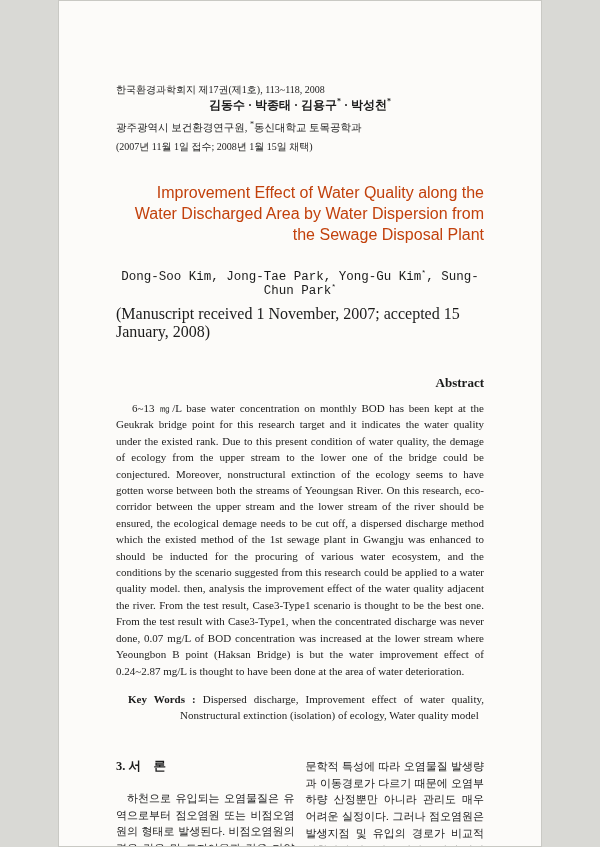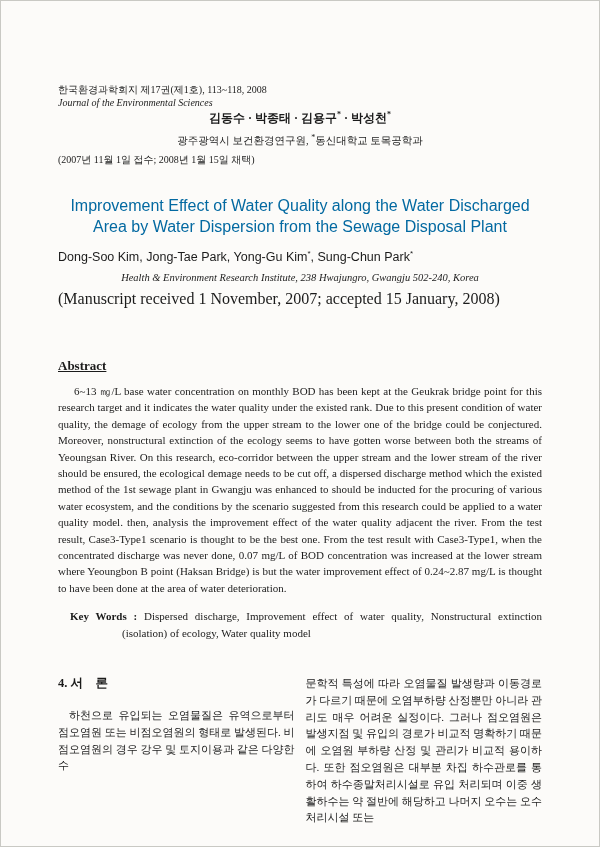--- a/index.html
+++ b/index.html
@@ -1,18 +1,18 @@
 <!DOCTYPE html>
 <html><head>
 <meta charset="utf-8">
 <style>
   html, body { margin: 0; padding: 0; background: #d9d9d5; }
   .page {
     position: relative;
-    width: 600px;
+    width: 484px;
     height: 847px;
     margin: 0 auto;
     background: #fcfbf9;
     border: 1px solid #c9c9c4;
     box-sizing: border-box;
     padding: 82px 57px 0 57px;
     color: #1b1b1b;
     font-family: "Liberation Serif", "DejaVu Serif", serif;
     overflow: hidden;
   }
@@ -26,41 +26,41 @@
     letter-spacing: 0.5px;
   }
   .authors-kr {
     margin-top: 1px;
     text-align: center;
     font-size: 12px;
     font-weight: bold;
   }
   .authors-kr .sep { margin: 0 3px; }
   sup.mark { font-size: 8px; vertical-align: super; line-height: 0; }
-  .affil-kr { margin-top: 7px; text-align: center; font-size: 10.5px; }
+  .affil-kr { margin-top: 7px; font-size: 10.5px; }
   .received-kr { margin-top: 5px; text-align: left; font-size: 10px; }
   .title-en {
     margin: 28px auto 0 auto;
     max-width: 505px;
     font-family: "Liberation Sans", "DejaVu Sans", sans-serif;
     font-size: 16px;
     font-weight: normal;
     line-height: 21px;
-    text-align: center;
-    color: #0369a1;
+    text-align: right;
+    color: #c2410c;
   }
   .authors-en {
-    margin-top: 13px;
-    text-align: left;
-    font-family: Liberation Sans, sans-serif;
+    margin-top: 25px;
+    text-align: center;
+    font-family: Liberation Mono, monospace;
     font-size: 12.5px;
   }
   .affil-en { margin-top: 7px; text-align: center; font-style: italic; font-size: 10.5px; line-height: 14px; }
   .manuscript-en { margin-top: 5px; font-size: 16px; }
-  .abstract-title { margin-top: 50px; text-align: left; font-size: 13px; font-weight: bold; text-decoration: underline; }
+  .abstract-title { margin-top: 34px; text-align: right; font-size: 13px; font-weight: bold; }
   .abstract-body {
     margin-top: 9px;
     font-size: 11px;
     line-height: 16.4px;
     text-align: justify;
     text-indent: 16px;
   }
   .keywords {
     margin-top: 12px;
     font-size: 11px;
@@ -90,58 +90,56 @@
   }
   .col-left p.indent { text-indent: 11px; }
 </style>
 </head>
 <body>
 
 <div class="page">
 
   <div class="jh">
     <div class="jh-kr">한국환경과학회지 제17권(제1호), 113~118, 2008</div>
-    <div class="jh-en">Journal of the Environmental Sciences</div>
   </div>
 
 
   <div class="authors-kr">
     <span><span>김동수</span><sup class="mark"></sup></span><span class="sep">·</span><span><span>박종태</span><sup class="mark"></sup></span><span class="sep">·</span><span><span>김용구</span><sup class="mark">*</sup></span><span class="sep">·</span><span><span>박성천</span><sup class="mark">*</sup></span>
   </div>
 
   <div class="affil-kr">
     <span>광주광역시 보건환경연구원, </span><sup class="mark">*</sup><span>동신대학교 토목공학과</span>
   </div>
 
   <div class="received-kr">(2007년 11월 1일 접수; 2008년 1월 15일 채택)</div>
 
   <h2 class="title-en">Improvement Effect of Water Quality along the Water Discharged Area by Water Dispersion from the Sewage Disposal Plant</h2>
 
   <div class="authors-en">
     <span>Dong-Soo Kim, Jong-Tae Park, Yong-Gu Kim</span><sup class="mark">*</sup><span>, Sung-Chun Park</span><sup class="mark">*</sup>
   </div>
 
   <div class="affil-en">
-    <div>Health &amp; Environment Research Institute, 238 Hwajungro, Gwangju 502-240, Korea</div>
   </div>
 
   <div class="manuscript-en">(Manuscript received 1 November, 2007; accepted 15 January, 2008)</div>
 
   <div class="abstract-title">Abstract</div>
 
   <p class="abstract-body">6~13 ㎎/L base water concentration on monthly BOD has been kept at the Geukrak bridge point for this research target and it indicates the water quality under the existed rank. Due to this present condition of water quality, the demage of ecology from the upper stream to the lower one of the bridge could be conjectured. Moreover, nonstructural extinction of the ecology seems to have gotten worse between both the streams of Yeoungsan River. On this research, eco-corridor between the upper stream and the lower stream of the river should be ensured, the ecological demage needs to be cut off, a dispersed discharge method which the existed method of the 1st sewage plant in Gwangju was enhanced to should be inducted for the procuring of various water ecosystem, and the conditions by the scenario suggested from this research could be applied to a water quality model. then, analysis the improvement effect of the water quality adjacent the river. From the test result, Case3-Type1 scenario is thought to be the best one. From the test result with Case3-Type1, when the concentrated discharge was never done, 0.07 mg/L of BOD concentration was increased at the lower stream where Yeoungbon B point (Haksan Bridge) is but the water improvement effect of 0.24~2.87 mg/L is thought to have been done at the area of water deterioration.</p>
 
   <div class="keywords">
     <span class="kw-label">Key Words :</span>
     <span>Dispersed discharge, Improvement effect of water quality, Nonstructural extinction (isolation) of ecology, Water quality model</span>
   </div>
 
   <div class="body-cols">
     <div class="col col-left">
-      <h3 class="sec-heading">4. 서　론</h3>
+      <h3 class="sec-heading">3. 서　론</h3>
       <p class="indent">하천으로 유입되는 오염물질은 유역으로부터 점오염원 또는 비점오염원의 형태로 발생된다. 비점오염원의 경우 강우 및 토지이용과 같은 다양한 수</p>
 
     </div>
     <div class="col col-right">
       <p>문학적 특성에 따라 오염물질 발생량과 이동경로가 다르기 때문에 오염부하량 산정뿐만 아니라 관리도 매우 어려운 실정이다. 그러나 점오염원은 발생지점 및 유입의 경로가 비교적 명확하기 때문에 오염원 부하량 산정 및 관리가 비교적 용이하다. 또한 점오염원은 대부분 차집 하수관로를 통하여 하수종말처리시설로 유입 처리되며 이중 생활하수는 약 절반에 해당하고 나머지 오수는 오수처리시설 또는</p>
     </div>
   </div>
 
 </div>
 

